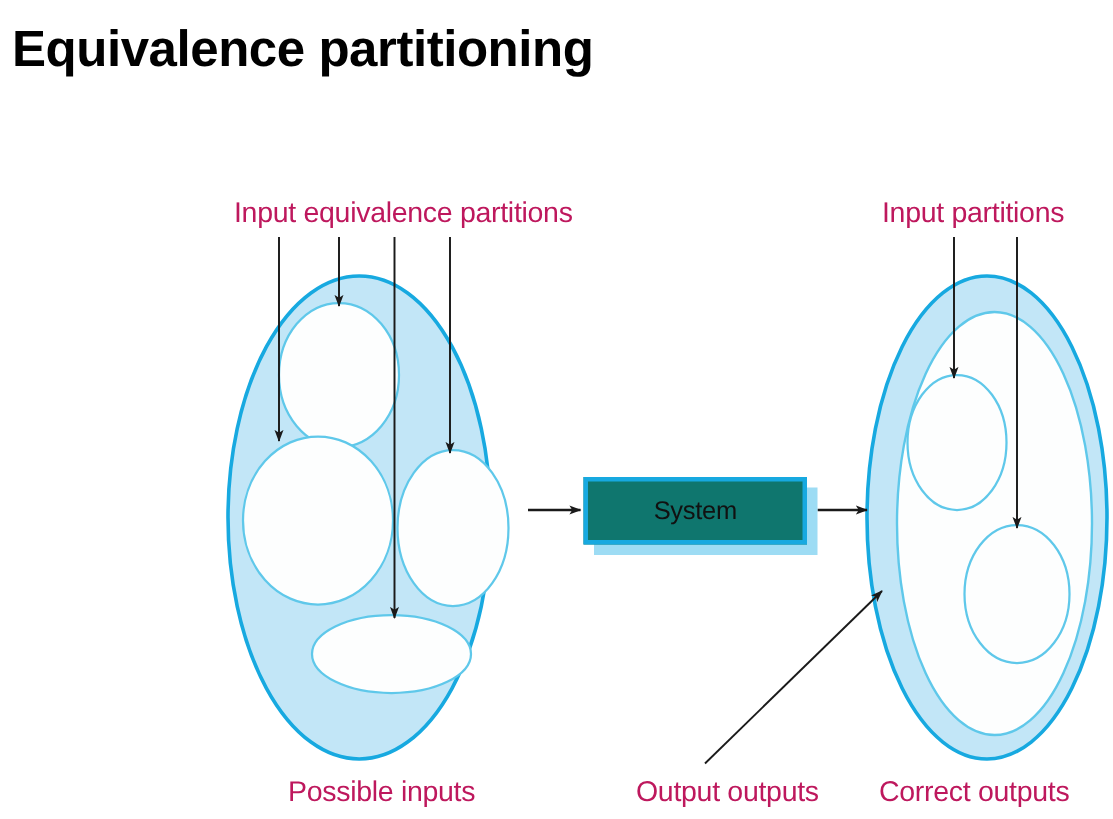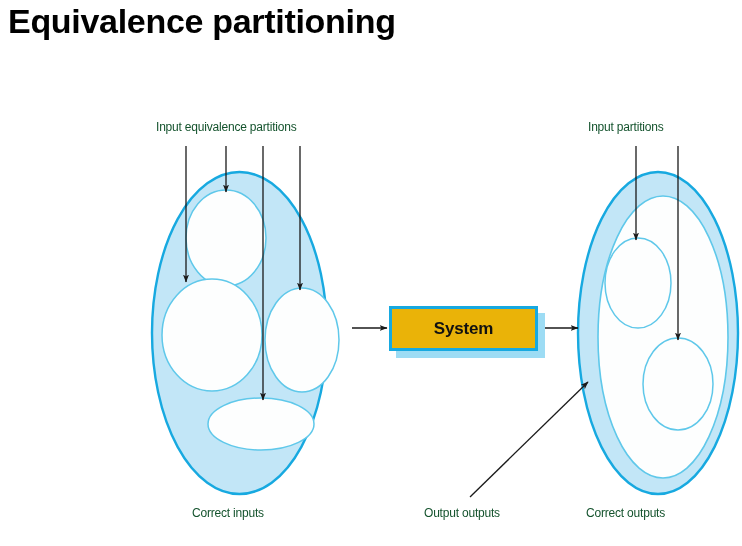--- a/index.html
+++ b/index.html
@@ -10,40 +10,40 @@
   body {
     width: 742px;
     height: 546px;
     position: relative;
     overflow: hidden;
     font-family: "Liberation Sans", sans-serif;
     color: #000000;
   }
   #slide {
     position: absolute;
-    left: 0; top: 0;
+    left: 0; top: 12px;
     width: 742px;
     height: 396px;
   }
   #title {
     position: absolute;
     left: 8px;
     top: 2px;
     font-family: "Liberation Sans", sans-serif;
     font-size: 34px;
     font-weight: bold;
     letter-spacing: -0.3px;
     color: #000000;
     white-space: nowrap;
   }
   .lbl {
     position: absolute;
     font-family: "Liberation Sans", sans-serif;
-    font-size: 12px;
-    color: #14532d;
+    font-size: 19px;
+    color: #be185d;
     white-space: nowrap;
     letter-spacing: -0.2px;
   }
   #lbl-input-partitions { left: 156px; top: 120px; }
   #lbl-output-partitions { left: 588px; top: 120px; }
   #lbl-possible-inputs  { left: 192px; top: 506px; }
   #lbl-correct-outputs  { left: 424px; top: 506px; }
   #lbl-possible-outputs { left: 586px; top: 506px; }
 
   #diagram-svg {
@@ -53,26 +53,25 @@
     height: 546px;
   }
   #system-box {
     position: absolute;
     left: 389px;
     top: 306px;
     width: 149px;
     height: 45px;
     box-sizing: border-box;
     border: 3px solid #17a9e0;
-    background: #eab308;
+    background: #0f766e;
     display: flex;
     align-items: center;
     justify-content: center;
     z-index: 4;
-    font-weight: bold;
   }
   #system-box-shadow {
     position: absolute;
     left: 396px;
     top: 313px;
     width: 149px;
     height: 45px;
     background: #9ddcf4;
     z-index: 3;
   }
@@ -138,17 +137,17 @@
     <line x1="470" y1="497" x2="588" y2="382" stroke="#1a1a1a" stroke-width="1.3" marker-end="url(#arrowhead)"></line>
   </svg>
 
   <div id="system-box-shadow"></div>
   <div id="system-box">
     <span id="system-label">System</span>
   </div>
 
   <div class="lbl" id="lbl-input-partitions">Input equivalence partitions</div>
   <div class="lbl" id="lbl-output-partitions">Input partitions</div>
-  <div class="lbl" id="lbl-possible-inputs">Correct inputs</div>
+  <div class="lbl" id="lbl-possible-inputs">Possible inputs</div>
   <div class="lbl" id="lbl-correct-outputs">Output outputs</div>
   <div class="lbl" id="lbl-possible-outputs">Correct outputs</div>
 
 </div>
 
 </body></html>

